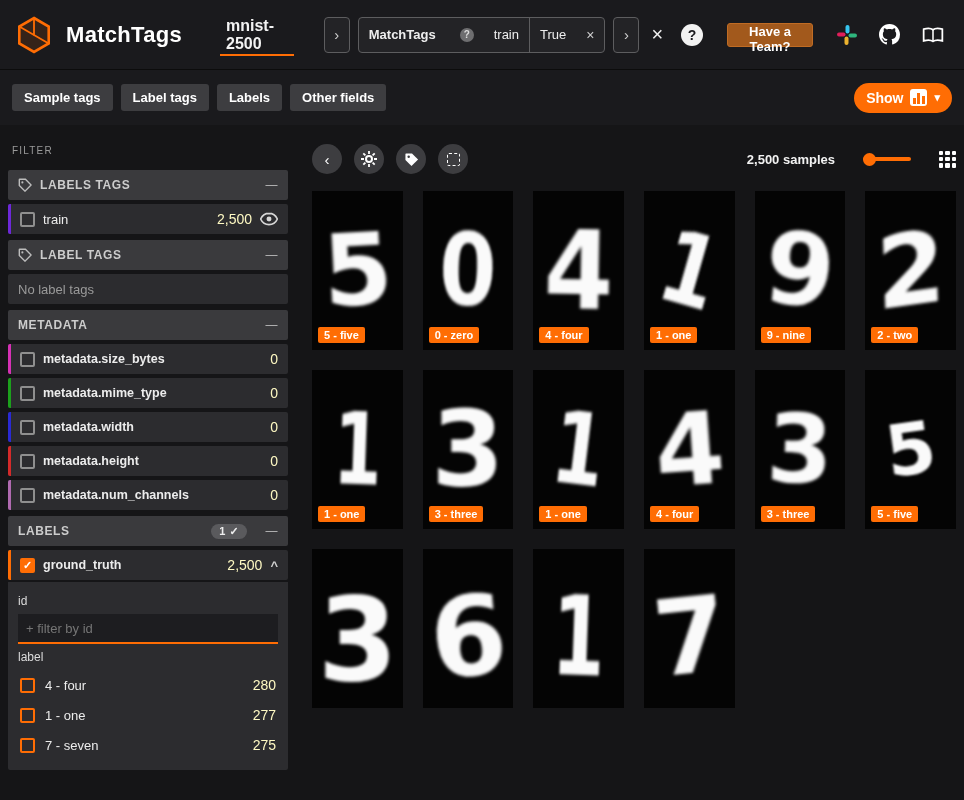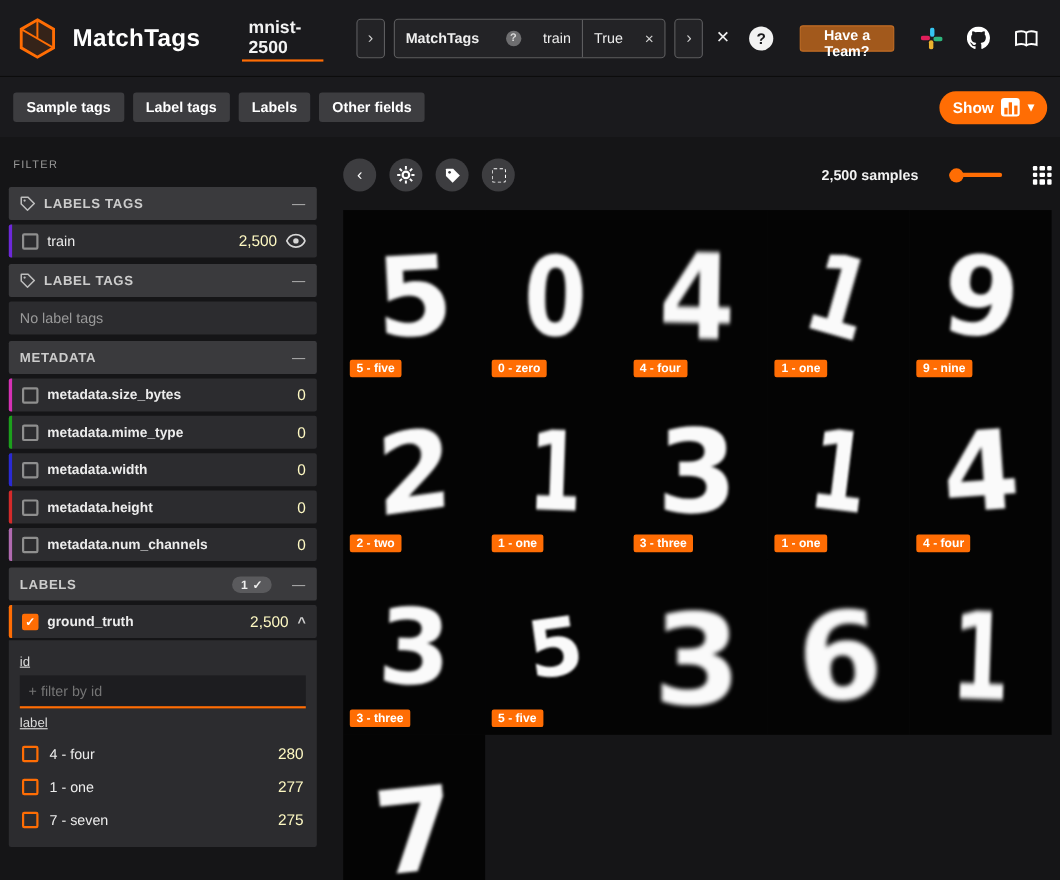--- a/index.html
+++ b/index.html
@@ -62,38 +62,38 @@
   .checkbox{width:15px;height:15px;border:2px solid #8f8f8f;border-radius:2px;flex:0 0 auto;cursor:pointer;}
   .checkbox.orange{border-color:var(--accent);}
   .checkbox.checked{background:var(--accent);border-color:var(--accent);color:#fff;font-size:11px;
     display:flex;align-items:center;justify-content:center;font-weight:bold;}
   .rlabel{color:#ececec;}
   .rlabel.bold{font-weight:bold;font-size:12.5px;}
   .count{margin-left:auto;color:#fef9c3;font-size:14px;text-align:right;}
   .eye{width:18px;height:14px;flex:0 0 auto;cursor:pointer;}
   .caret-up{color:#cfcfcf;font-size:13px;font-weight:bold;cursor:pointer;}
   .gt-panel{background:#2c2c2f;border-radius:0 0 2px 2px;margin-top:2px;padding:6px 10px 10px 10px;}
-  .sub-label{font-size:12px;color:#dcdcdc;margin:6px 0 6px 0;text-decoration:underline;}
+  .sub-label{font-size:12px;color:#dcdcdc;margin:6px 0 6px 0;}
   .id-filter{width:100%;height:30px;background:#1d1d20;border:none;border-bottom:2px solid var(--accent);
     color:#bdbdbd;font-size:13px;font-family:inherit;padding:0 8px;outline:none;}
   .crow{display:flex;align-items:center;gap:10px;min-height:30px;font-size:13px;padding:1px 2px;}
 
   
   .main{flex:1;display:flex;flex-direction:column;padding:18px 8px 0 16px;min-width:0;}
   .gridbar{display:flex;align-items:center;gap:12px;height:32px;margin-bottom:16px;flex:0 0 auto;}
   .circle-btn{width:30px;height:30px;border-radius:50%;background:#3d3d40;border:none;color:#fff;
     display:flex;align-items:center;justify-content:center;font-size:15px;cursor:pointer;flex:0 0 auto;}
   .patch-ic{width:13px;height:13px;border:1.5px dashed #fff;border-radius:2px;}
   .samples{margin-left:auto;font-weight:bold;font-size:13px;color:#f2f2f2;}
   .slider{width:48px;height:14px;position:relative;margin:0 16px;cursor:pointer;}
   .slider .track{position:absolute;top:5px;left:0;right:0;height:4px;border-radius:2px;background:var(--accent);}
   .slider .knob{position:absolute;top:1px;left:0;width:13px;height:13px;border-radius:50%;background:var(--accent);}
   .grid-icon{width:17px;height:17px;display:grid;grid-template-columns:repeat(3,1fr);gap:2px;cursor:pointer;}
   .grid-icon span{background:#fff;border-radius:1px;}
-  .grid{display:grid;grid-template-columns:repeat(5,1fr);gap:0;align-content:start;flex:1;min-height:0;}
+  .grid{display:grid;grid-template-columns:repeat(6,1fr);gap:20px;align-content:start;flex:1;min-height:0;}
   .cell{background:#040404;position:relative;height:159px;overflow:hidden;display:flex;
     align-items:center;justify-content:center;cursor:pointer;}
   .digit{color:#fafafa;font-size:100px;font-weight:bold;font-family:"DejaVu Sans",sans-serif;
     filter:blur(1.6px);line-height:1;}
   .badge{position:absolute;left:6px;bottom:7px;background:var(--accent);color:#fff;font-size:11px;
     font-weight:bold;padding:2px 6px;border-radius:2px;}
   .d1{transform:rotate(-3deg)}
   .d2{transform:scaleX(.82) rotate(2deg)}
   .d3{transform:rotate(1deg) scaleY(1.08)}
   .d4{transform:rotate(16deg) scaleX(.8)}

